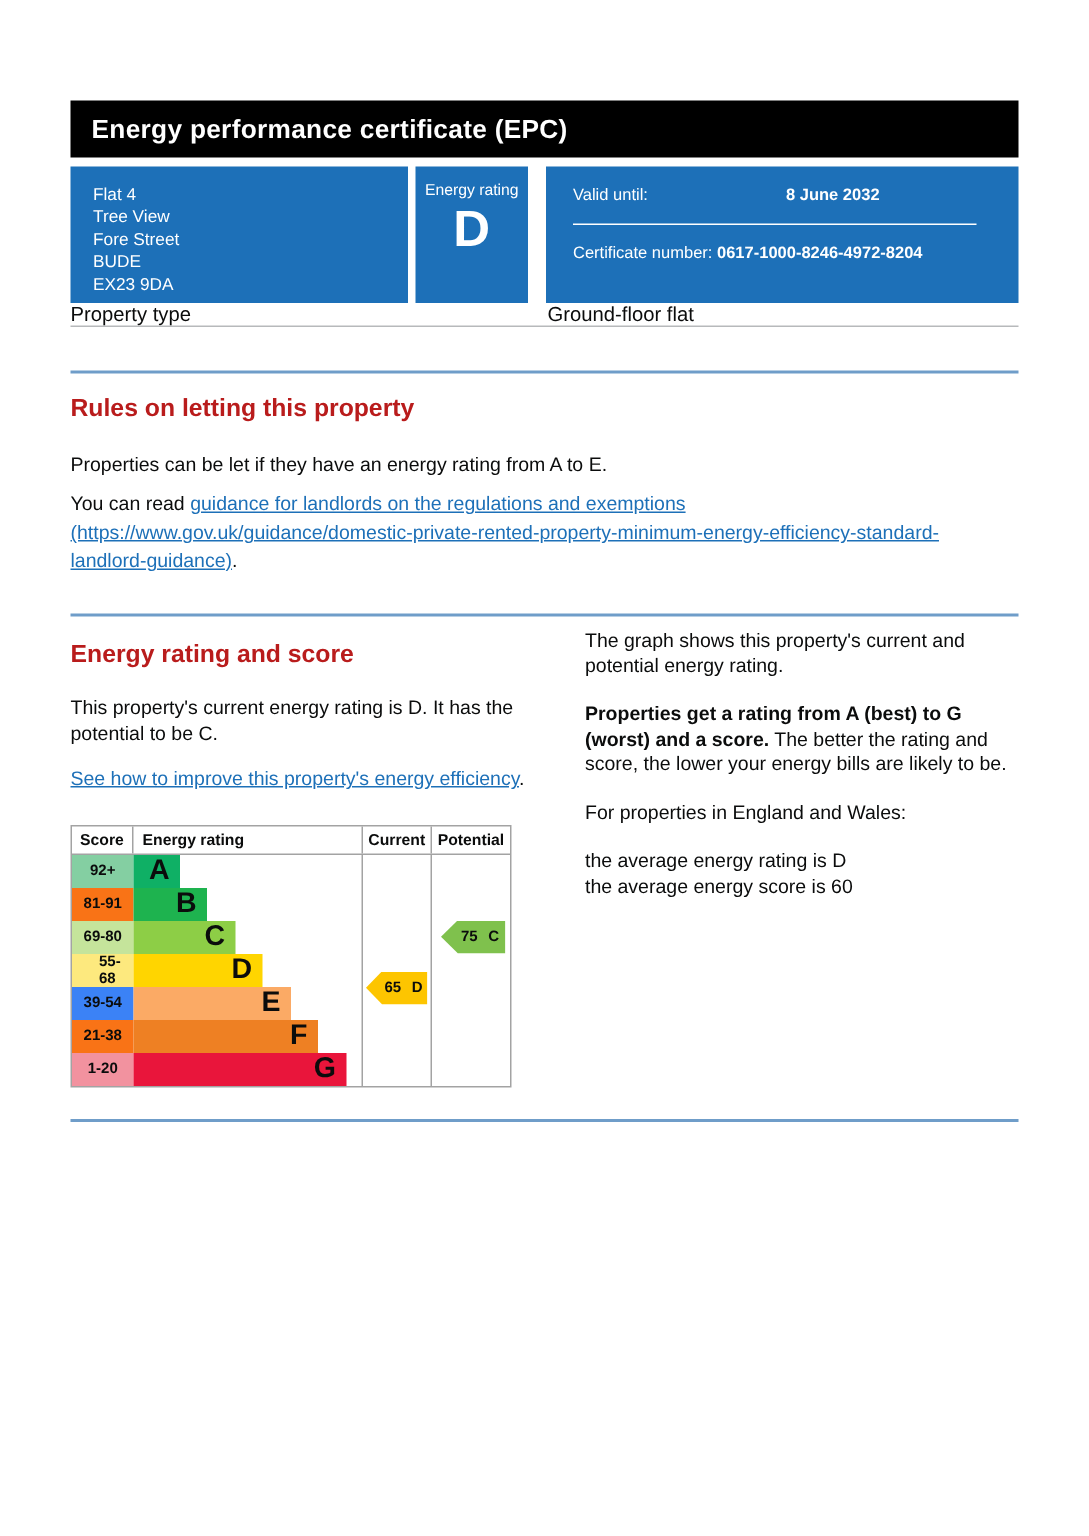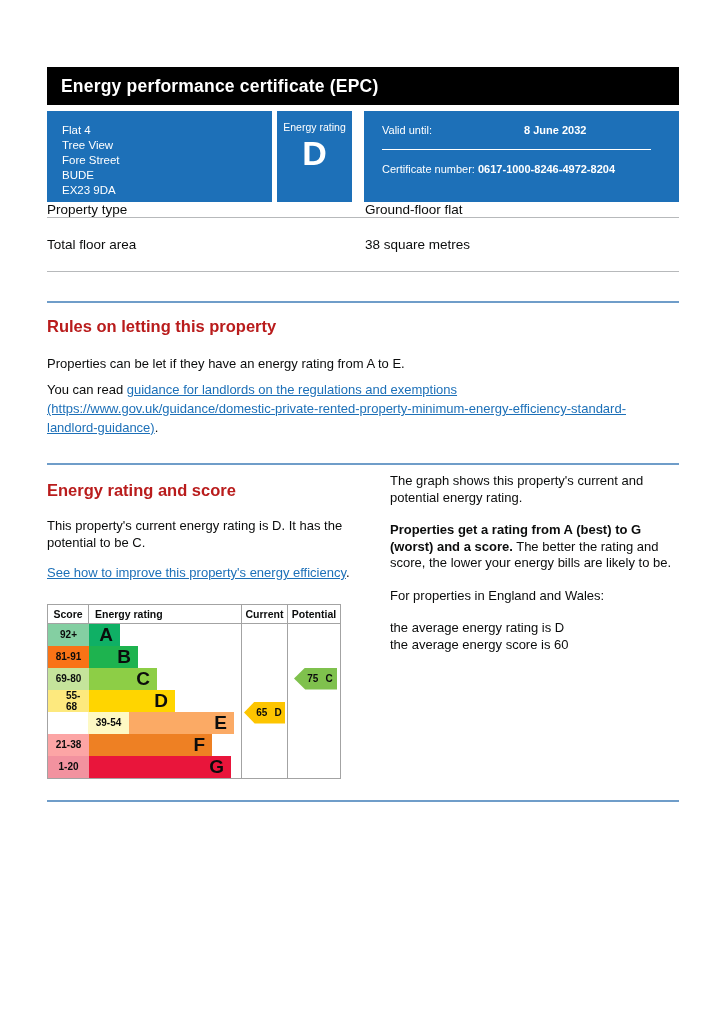--- a/index.html
+++ b/index.html
@@ -110,24 +110,20 @@
       <div class="valid-row">
         <span>Certificate number:</span>&nbsp;<span class="bold">0617-1000-8246-4972-8204</span>
       </div>
     </div>
   </div>
 
   <div class="fact-row">
     <span class="fact-label">Property type</span>
     <span>Ground-floor flat</span>
   </div>
-  <div class="fact-row second">
-    <span class="fact-label">Total floor area</span>
-    <span>38 square metres</span>
-  </div>
 
   <hr class="divider d1">
 
   <div class="rules">
     <h2>Rules on letting this property</h2>
     <p class="p1">Properties can be let if they have an energy rating from A to E.</p>
     <p class="p2"><span>You can read </span><a class="link">guidance for landlords on the regulations and exemptions (https://www.gov.uk/guidance/domestic-private-rented-property-minimum-energy-efficiency-standard-landlord-guidance)</a><span>.</span></p>
   </div>
 
   <hr class="divider d2">
@@ -157,25 +153,25 @@
               </div>
               <div class="band-row">
                 <div class="score-cell" style="background: rgb(197, 228, 155);">69-80</div>
                 <div class="bar" style="background: rgb(141, 206, 70); width: 68px;">C</div>
               </div>
               <div class="band-row">
                 <div class="score-cell" style="background: rgb(253, 233, 126); padding-left: 18px;">55-68</div>
                 <div class="bar" style="background: rgb(255, 213, 0); width: 86px;">D</div>
               </div>
               <div class="band-row">
-                <div class="score-cell" style="background: #fef9c3; margin-left: 40px;">39-54</div>
+                <div class="score-cell" style="background: #3b82f6;">39-54</div>
                 <div class="bar" style="background: rgb(251, 170, 101); width: 105px;">E</div>
               </div>
               <div class="band-row">
-                <div class="score-cell" style="background: #fca5a5;">21-38</div>
+                <div class="score-cell" style="background: #f97316;">21-38</div>
                 <div class="bar" style="background: rgb(238, 128, 35); width: 123px;">F</div>
               </div>
               <div class="band-row">
                 <div class="score-cell" style="background: rgb(242, 146, 159);">1-20</div>
                 <div class="bar" style="background: rgb(233, 21, 59); width: 142px;">G</div>
               </div>
             </div>
           <div class="col-current" id="col-current">
               <div class="arrow" style="background: rgb(253, 197, 0); top: 78px; left: 2px; width: 41px;">
                 <span>65</span>

